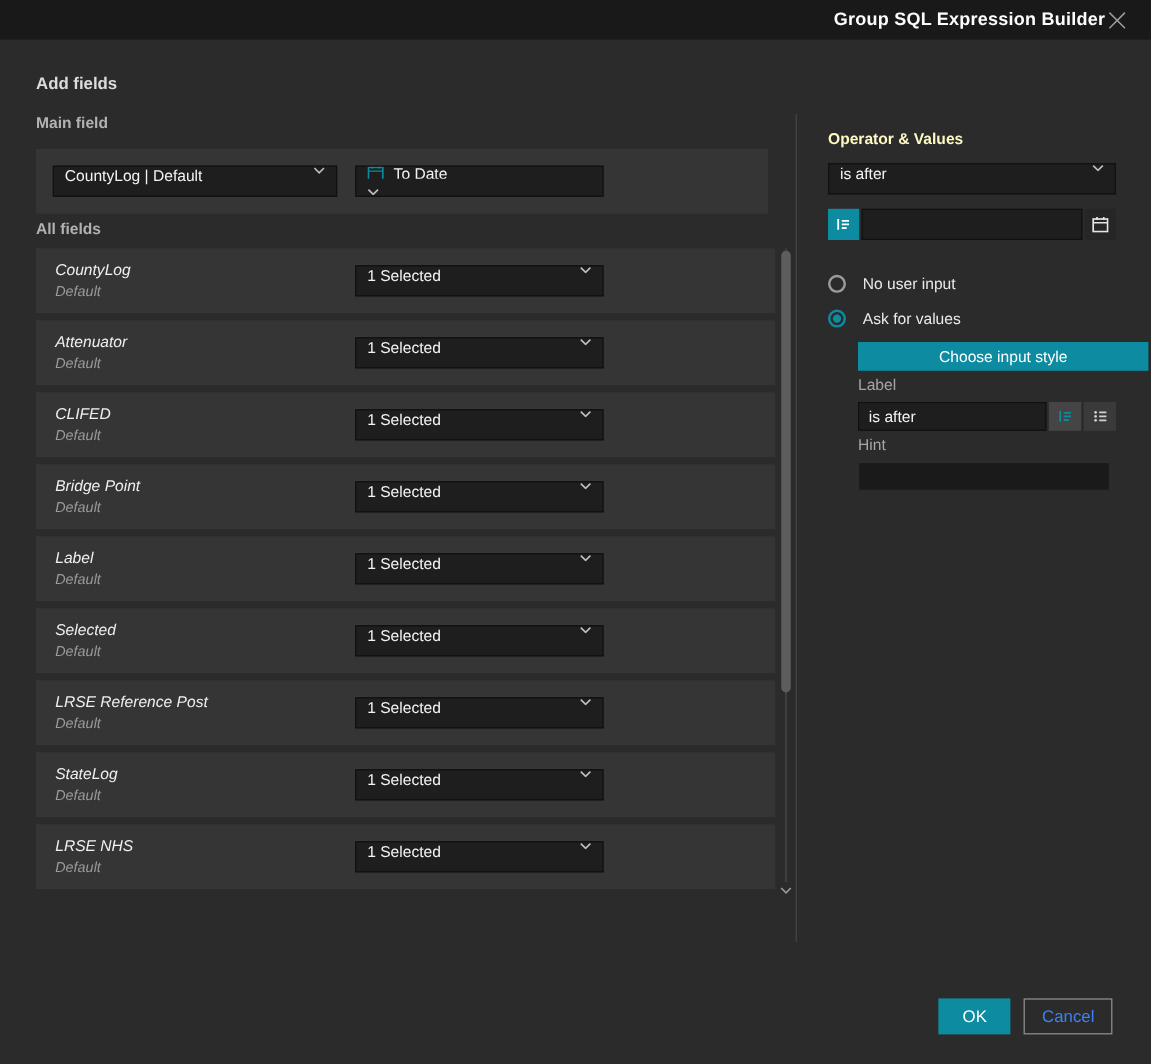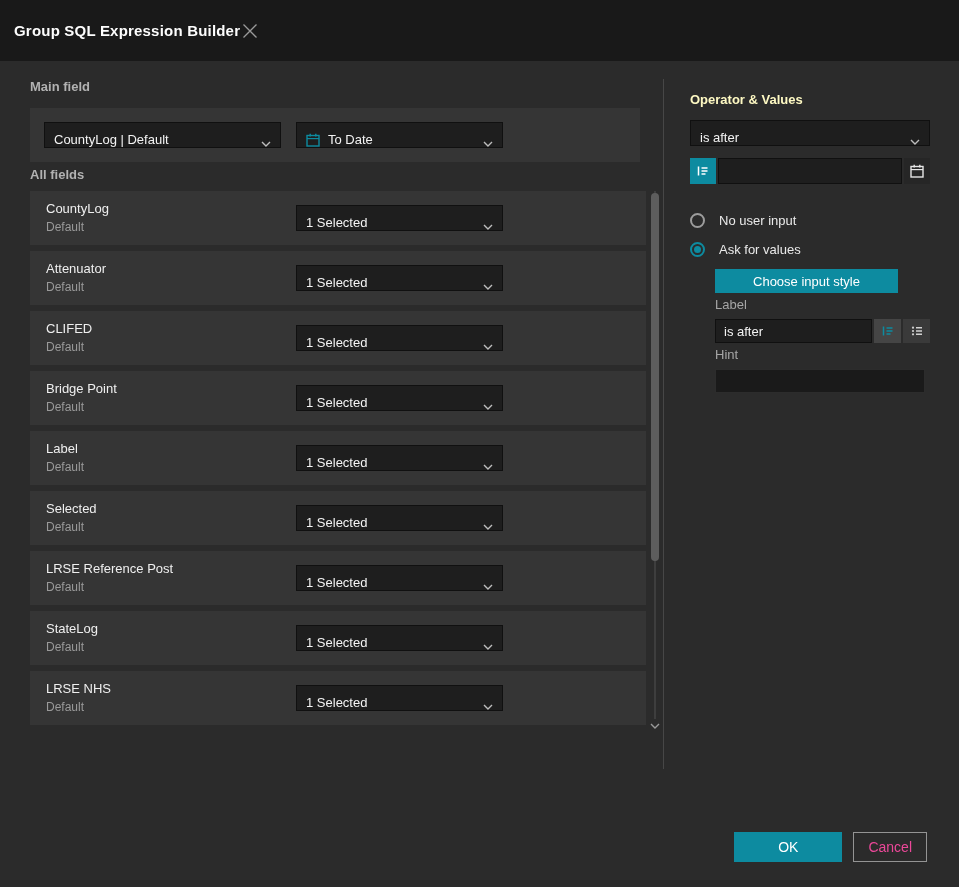--- a/index.html
+++ b/index.html
@@ -6,55 +6,55 @@
   html,body { background:#2b2b2b; }
   body {
     width:959px; height:887px; overflow:hidden;
     font-family:"Liberation Sans", sans-serif;
     color:#e8e8e8;
   }
   .dialog { position:relative; width:959px; height:887px; background:#2b2b2b; }
 
   
   .header {
-    height:61px; background:#191919;
-    display:flex; align-items:center; justify-content:flex-start;
+    height:33px; background:#191919;
+    display:flex; align-items:center; justify-content:flex-end;
     padding:0 18px 0 14px;
   }
   .header-title { font-size:15px; font-weight:700; color:#fdfdfd; letter-spacing:.2px; }
   .close-btn { width:20px; height:20px; display:flex; align-items:center; justify-content:center; cursor:pointer; }
 
   
   .add-fields-heading { margin:28px 0 0 30px; font-size:14px; font-weight:700; color:#dcdcdc; }
   .section-label { font-size:13px; font-weight:600; color:#b2b2b2; }
 
   .columns { display:flex; margin-top:18px; min-height:690px; align-items:stretch; }
   .left-col { width:630px; margin-left:30px; }
   .vdivider { width:1px; background:#474747; margin-left:3px; }
   .right-col { width:240px; margin-left:26px; padding-top:13px; }
 
   
   .main-panel { position:relative; width:610px; height:54px; background:#353535; margin-top:14px; }
   .select {
     height:26px; background:#1e1e1e; border:1px solid #101010;
-    display:flex; align-items:flex-end; justify-content:space-between;
+    display:flex; align-items:flex-start; justify-content:space-between;
     padding:0 9px; gap:8px; color:#f3f3f3; font-size:13px; cursor:pointer;
     white-space:nowrap; overflow:hidden;
   }
   .select .sel-left { display:flex; align-items:center; gap:8px; overflow:hidden; }
   .mp-select1 { position:absolute; left:14px; top:14px; width:237px; }
-  .mp-select2 { position:absolute; left:266px; top:14px; width:207px; }
+  .mp-select2 { position:absolute; left:266px; top:14px; width:207px;flex-direction:column; }
 
   .all-fields-label { margin-top:5px; }
 
   
   .list-wrap { display:flex; margin-top:9px; }
   .list { width:616px; }
   .field-row { position:relative; width:616px; height:54px; background:#353535; margin-bottom:6px; }
-  .row-text { position:absolute; left:16px; top:10px; }
+  .row-text { position:absolute; left:16px; top:10px;font-style:italic; }
   .row-name { font-size:13px; color:#efefef; }
   .row-sub { font-size:12px; color:#9a9a9a; margin-top:4px; }
   .row-select { position:absolute; left:266px; top:14px; width:207px; }
 
   
   .scrollbar { position:relative; width:14px; margin-left:2px; height:534px; }
   .scroll-track { position:absolute; left:6px; top:0; width:2px; height:528px; background:#3e3e3e; }
   .scroll-thumb { position:absolute; left:3px; top:2px; width:8px; height:368px; background:#5d5d5d; border-radius:4px; cursor:pointer; }
   .scroll-arrow { position:absolute; left:2px; top:532px; cursor:pointer; }
 
@@ -76,56 +76,57 @@
   .radio-circle { width:15px; height:15px; border:2px solid #9c9c9c; border-radius:50%; position:relative; flex:none; }
   .radio-row.selected .radio-circle { border-color:var(--accent); }
   .radio-row.selected .radio-circle::after {
     content:""; position:absolute; left:2px; top:2px; right:2px; bottom:2px;
     background:var(--accent); border-radius:50%;
   }
   .radio-label { font-size:13px; color:#eaeaea; }
 
   .ask-group { margin-left:25px; width:215px; }
   .choose-btn {
-    width:183px; height:24px; margin-top:8px; background:var(--accent); color:#fff;
+    width:242px; height:24px; margin-top:8px; background:var(--accent); color:#fff;
     font-size:13px; display:flex; align-items:center; justify-content:center; cursor:pointer;
   }
   .caption { margin-top:4px; font-size:13px; color:#a6a6a6; }
   .label-row { display:flex; margin-top:7px; gap:2px; }
   .label-input { width:157px; height:24px; }
   .style-btn { width:27px; height:24px; display:flex; align-items:center; justify-content:center; background:#3a3a3a; cursor:pointer; flex:none; }
   .style-btn.selected { background:#454545; color:var(--accent); }
   .style-btn.unselected { color:#d2d2d2; }
   .hint-caption { }
   .hint-input { margin-top:7px; width:210px; height:24px; background:#1a1a1a; border:1px solid #2c2c2c; }
 
   
   .footer { position:absolute; right:32px; bottom:25px; display:flex; gap:11px; }
   .btn { height:30px; font-size:14px; display:flex; align-items:center; justify-content:center; cursor:pointer; }
-  .ok-btn { background:var(--accent); color:#fff; padding:0 44px; }
-  .cancel-btn { background:transparent; border:1px solid #949494; color:#ec4899; padding:0 14px; }
+  .ok-btn { background:var(--accent); color:#fff; padding:0 20px; }
+  .cancel-btn { background:transparent; border:1px solid #949494; color:#3b82f6; padding:0 14px; }
 
   svg { display:block; }
 </style>
 </head>
 <body>
 
 <div class="dialog">
 
   <div class="header">
     <div class="header-title">Group SQL Expression Builder</div>
     <div class="close-btn">
       <span>
         <svg width="16" height="16" viewBox="0 0 16 16">
             <path d="M1.5 1.5l13 13M14.5 1.5l-13 13" stroke="#9a9a9a" stroke-width="1.3"></path>
           </svg>
       </span>
     </div>
   </div>
 
+  <div class="add-fields-heading">Add fields</div>
 
   <div class="columns">
 
     <div class="left-col">
       <div class="section-label">Main field</div>
 
       <div class="main-panel">
         <div class="select mp-select1">
           <span class="sel-left">
               <span class="sel-text">CountyLog | Default</span>

